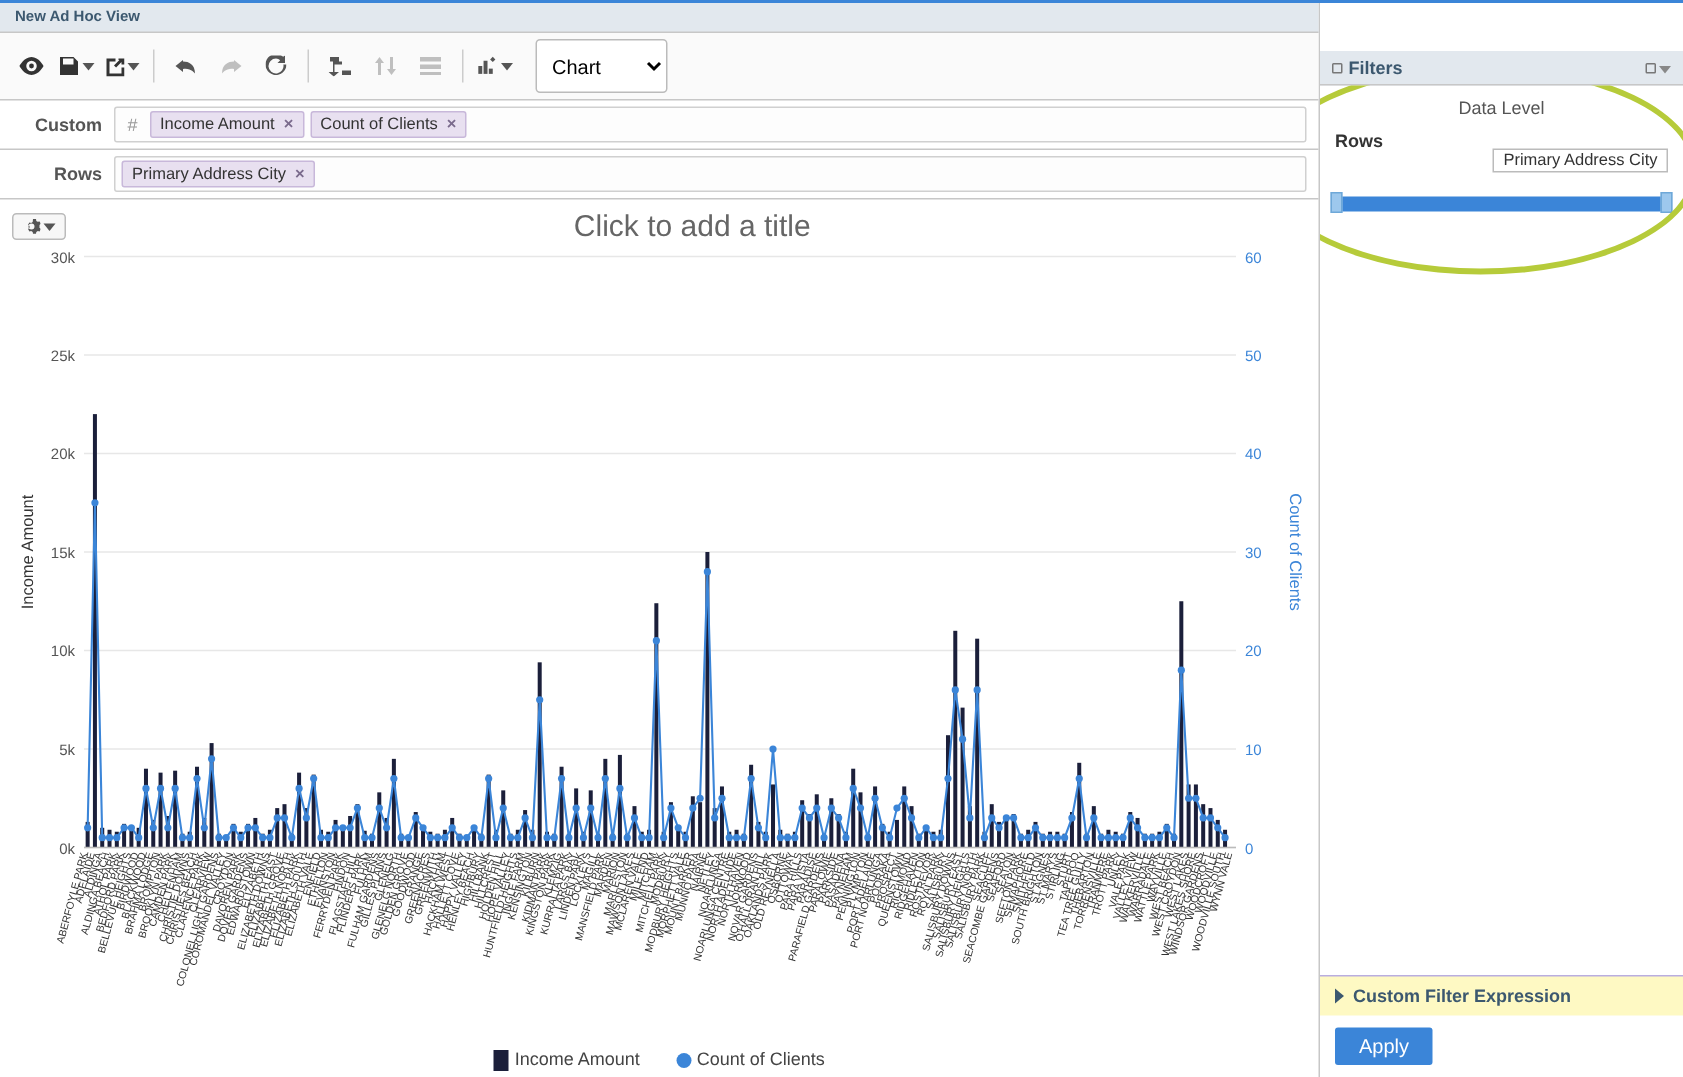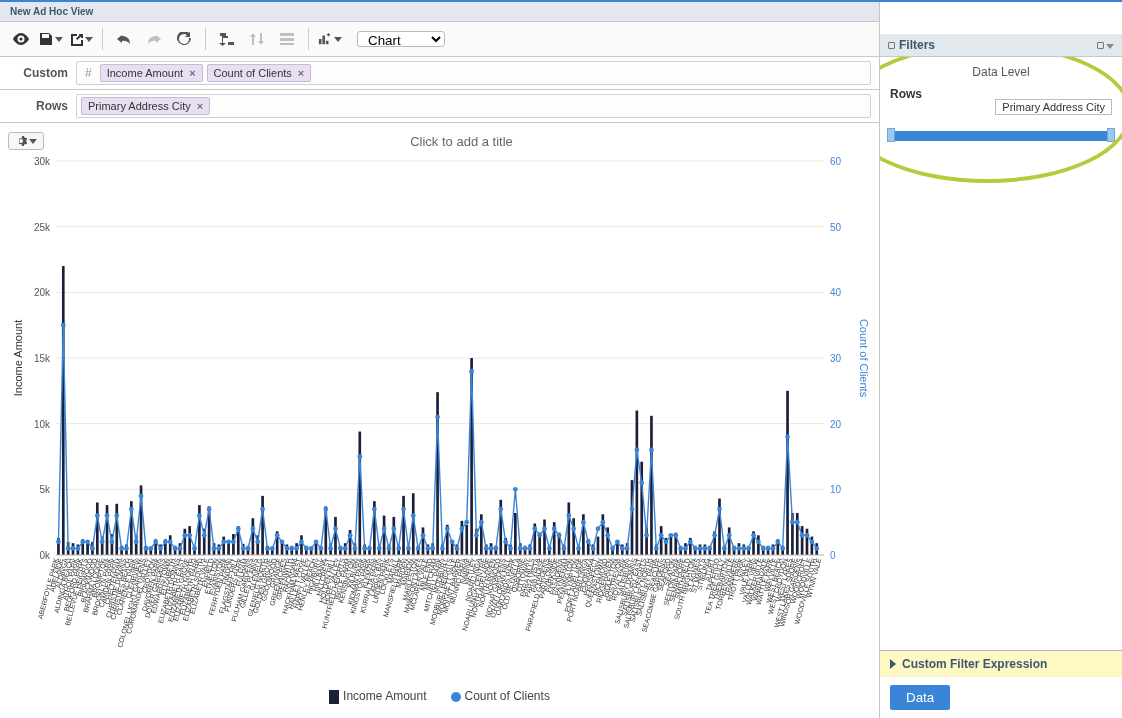--- a/index.html
+++ b/index.html
@@ -16,31 +16,31 @@
   html,body { margin:0; padding:0; font-family: Arial, Helvetica, sans-serif; font-size:12px; color:#333; background:#fff;}
   body { width:1122px; height:718px; overflow:hidden; position:relative; border-top:2px solid var(--blue);}
   .app { display:flex; height:100%;}
   .main { flex: 0 0 880px; border-right:1px solid var(--border); display:flex; flex-direction:column;}
   .side { flex:1; display:flex; flex-direction:column; position:relative;margin-top:32px;}
   .title-bar { background:var(--panel-head); padding:4px 10px; font-weight:bold; font-size:10px; color:var(--steel-dark); border-bottom:1px solid var(--border); display:flex; align-items:center; gap:6px;}
   .toolbar { display:flex; align-items:center; gap:4px; padding:4px 8px; border-bottom:1px solid var(--border); background:#fafafa;}
   .tool-btn { width:26px; height:26px; display:inline-flex; align-items:center; justify-content:center; border:1px solid transparent; border-radius:3px; cursor:pointer;}
   .tool-sep { width:1px; height:22px; background:#ccc; margin:0 4px;}
   .tool-btn.disabled { opacity:.35; cursor:default;}
-  select.chart-type { margin-left:10px; height:16px; background:#fff; border:1px solid #bbb; border-radius:3px; padding:0 6px;}
+  select.chart-type { margin-left:10px; height:36px; background:#fff; border:1px solid #bbb; border-radius:3px; padding:0 6px;}
   .shelf { display:flex; align-items:center; border-bottom:1px solid var(--border); padding:4px 8px; gap:8px;}
   .shelf-label { width:60px; text-align:right; font-weight:bold; color:#555;}
   .shelf-drop { flex:1; border:1px solid #d0d0d0; background:#fdfdfd; min-height:24px; border-radius:2px; padding:2px 4px; display:flex; gap:4px; align-items:center;}
   .chip { background:var(--lavender); border:1px solid #c8b8da; border-radius:2px; padding:2px 6px; font-size:11px; display:inline-flex; align-items:center; gap:6px;}
   .chip .x { color:#7a6a8c; cursor:pointer; font-weight:bold;}
   .hash { color:#999; padding:0 4px;}
   .canvas { flex:1; position:relative; padding:4px 8px 4px 8px; overflow:hidden;}
   .canvas-top { display:flex; align-items:center; gap:8px; height:28px;}
   .gear-btn { border:1px solid #bbb; background:#f7f7f7; border-radius:3px; padding:2px 6px; display:inline-flex; align-items:center; gap:2px; cursor:pointer; font-size:12px;}
-  .chart-title { flex:1; text-align:center; color:#666; font-size:13px; cursor:text;}
+  .chart-title { flex:1; text-align:center; color:#666; font-size:20px; cursor:text;}
   svg.chart { display:block; margin:0 auto;}
   .legend { display:flex; gap:24px; justify-content:center; align-items:center; padding:4px 0 0; color:#444;}
   .legend .swatch-bar { width:10px; height:14px; background:var(--bar); display:inline-block; vertical-align:middle; margin-right:4px;}
   .legend .swatch-dot { width:10px; height:10px; border-radius:50%; background:var(--blue); display:inline-block; vertical-align:middle; margin-right:4px;}
   
   .filters-head { background:var(--panel-head); border-bottom:1px solid var(--border); padding:4px 8px; font-weight:bold; color:var(--steel-dark); display:flex; align-items:center; justify-content:space-between;}
   .filters-body { flex:1; padding:8px 10px; position:relative; overflow:hidden;}
   .filter-sec-label { color:#555;text-align:center;}
   .filter-row-label { font-weight:bold; margin-top:8px;}
   .filter-token { border:1px solid #bbb; background:#fff; padding:1px 6px; font-size:11px; position:absolute; right:10px; top:42px;}
@@ -689,16 +689,16 @@
         <div class="slider-handle" style="left:-3px;"></div>
         <div class="slider-handle" style="right:-3px;"></div>
       </div>
       <div class="ellipse-annot" style="left:-38px; top:-14px; width:290px; height:140px;"></div>
     </div>
     <div class="cfe">
       <span style="display:inline-block;width:0;height:0;border-top:5px solid transparent;border-bottom:5px solid transparent;border-left:6px solid var(--steel-dark);"></span>
       <span>Custom Filter Expression</span>
     </div>
     <div class="apply-row">
-      <button class="apply-btn">Data</button>
+      <button class="apply-btn">Apply</button>
     </div>
   </div>
 </div>
 
 </body></html>

